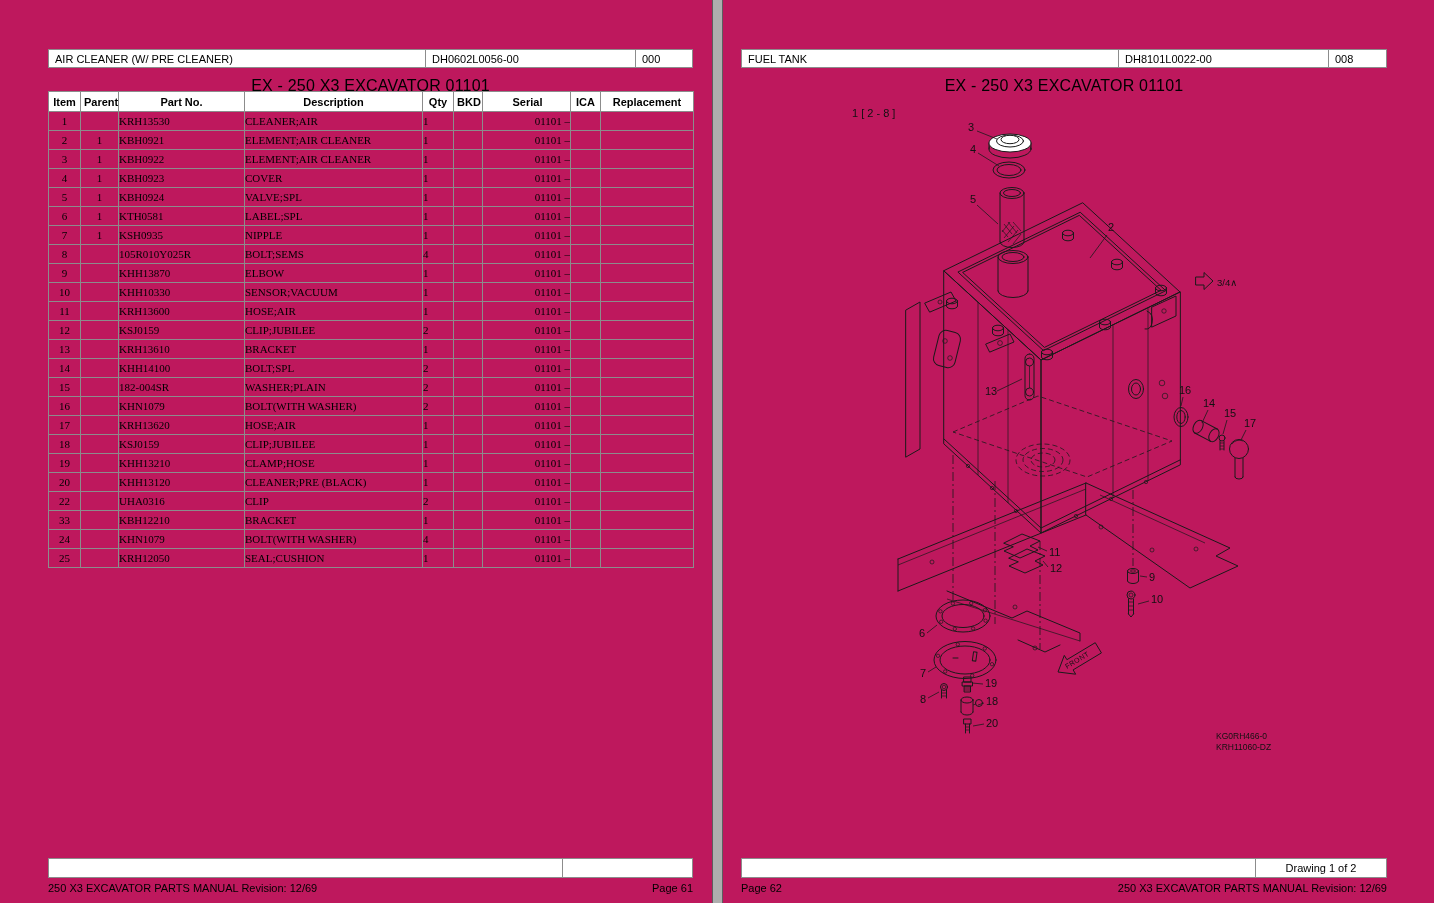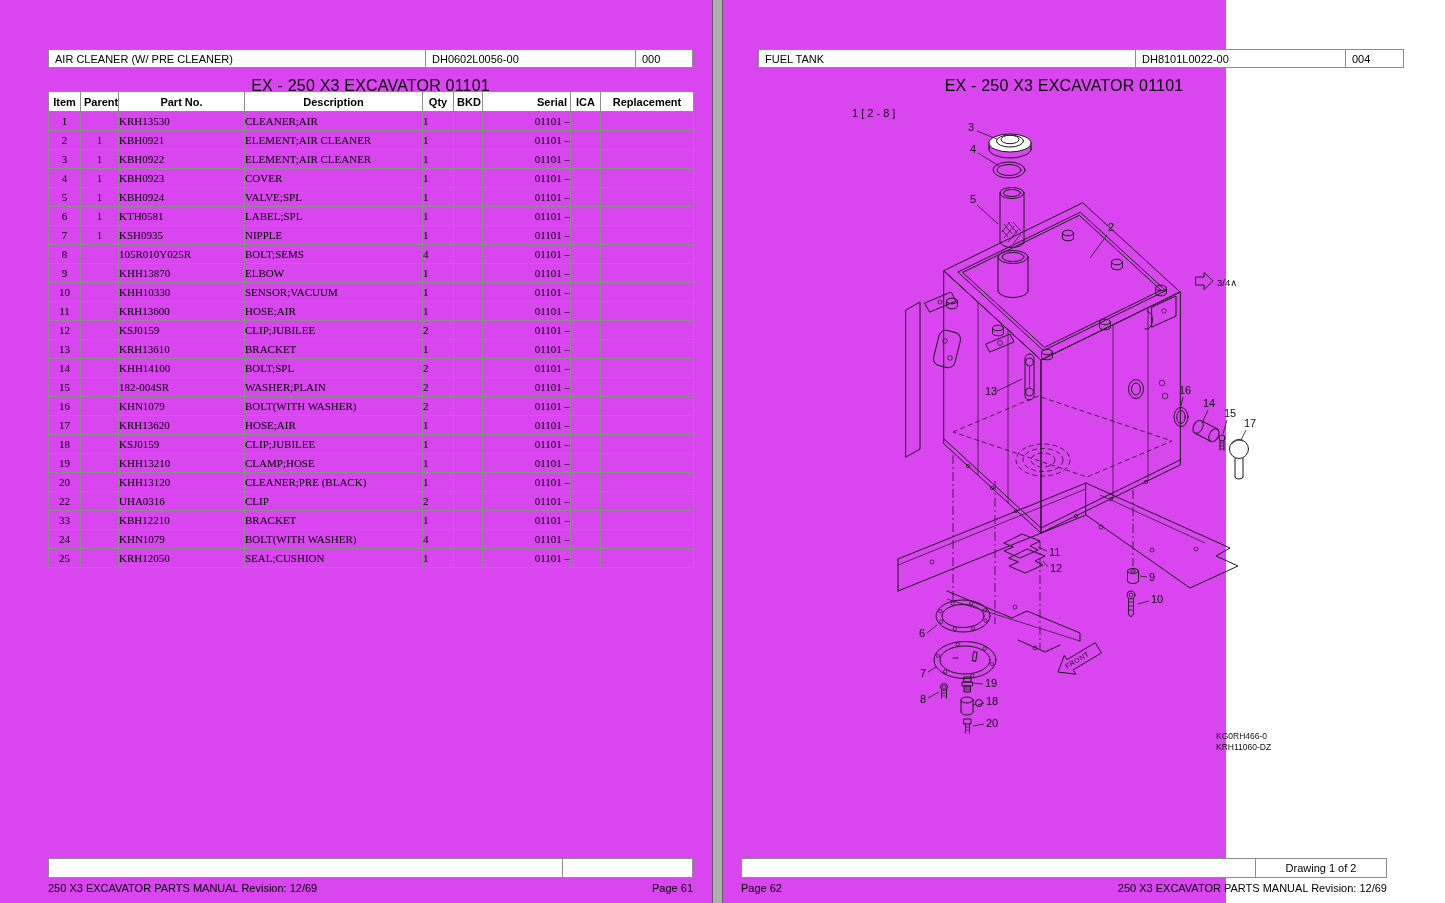--- a/index.html
+++ b/index.html
@@ -1,29 +1,29 @@
 <!DOCTYPE html>
 <html><head>
 <meta charset="utf-8">
 <style>
   html,body{margin:0;padding:0;background:#ffffff;}
   body{width:1445px;height:903px;overflow:hidden;font-family:"Liberation Sans",sans-serif;color:#000;}
-  .canvas{position:relative;width:1226px;height:903px;background:#d946ef;}
+  .canvas{position:relative;width:1434px;height:903px;background:#be185d;}
 
   
   .divider{position:absolute;left:712px;top:0;width:9px;height:903px;background:#aeaeae;
            border-left:1px solid #5e5e5e;border-right:1px solid #5e5e5e;}
 
   
   .hbox{position:absolute;height:19px;display:flex;box-sizing:border-box;border:1px solid #8c8c8c;
         font-size:11px;align-items:stretch;background:#fff;}
   .hbox .cell{display:flex;align-items:center;padding-left:6px;box-sizing:border-box;border-right:1px solid #8c8c8c;overflow:hidden;white-space:nowrap;}
   .hbox .cell:last-child{border-right:none;}
   .hbox-left{left:48px;top:49px;width:645px;}
-  .hbox-right{left:758px;top:49px;width:646px;}
+  .hbox-right{left:741px;top:49px;width:646px;}
   .c-title{width:377px;}
   .c-doc{width:210px;}
   .c-code{flex:1;}
 
   .fbox{position:absolute;top:858px;height:20px;display:flex;box-sizing:border-box;border:1px solid #8c8c8c;font-size:11px;background:#fff;}
   .fbox-left{left:48px;width:645px;}
   .fbox-right{left:741px;width:646px;}
   .fbox .fcell{box-sizing:border-box;border-right:1px solid #8c8c8c;display:flex;align-items:center;justify-content:center;}
   .fbox .fcell:last-child{border-right:none;text-align:center;}
   .f-main{width:514px;}
@@ -36,21 +36,21 @@
   .footer-line{position:absolute;top:882px;display:flex;justify-content:space-between;font-size:11px;}
   .fl-left{left:48px;width:645px;}
   .fl-right{left:741px;width:646px;}
 
   
   table.parts{position:absolute;left:48px;top:91px;width:645px;border-collapse:collapse;table-layout:fixed;}
   table.parts th{border:1px solid #8c8c8c;font-size:11px;font-weight:bold;height:19px;padding:0 3px;
                  font-family:"Liberation Sans",sans-serif;background:#fff;white-space:nowrap;overflow:hidden;}
   table.parts td{border:1px solid #8c8c8c;font-size:11px;height:18px;padding:0;line-height:18px;
                  font-family:"Liberation Serif",serif;white-space:nowrap;overflow:hidden;}
-  table.parts th.al{text-align:right;padding-left:5px;}
+  table.parts th.al{text-align:center;padding-left:5px;}
   td.col-item,td.col-parent{text-align:center;}
   td.col-part_no{padding-left:7px;}
   td.col-description{padding-left:4px;}
   td.col-qty{padding-left:5px;}
   td.col-serial{padding-left:5px;text-align:right;}
 
   
   svg.diagram{position:absolute;left:780px;top:95px;width:600px;height:680px;}
   svg.diagram text{font-family:"Liberation Sans",sans-serif;font-size:11px;fill:#111;stroke:none;}
   svg.diagram .ln{fill:none;stroke:#1a1a1a;stroke-width:1;stroke-linejoin:round;stroke-linecap:round;}
@@ -374,21 +374,21 @@
   <div class="footer-line fl-left">
     <span>250 X3 EXCAVATOR PARTS MANUAL Revision: 12/69</span>
     <span>Page 61</span>
   </div>
 
   <div class="divider"></div>
 
   <div class="hbox hbox-right">
     <div class="cell c-title">FUEL TANK</div>
     <div class="cell c-doc">DH8101L0022-00</div>
-    <div class="cell c-code">004</div>
+    <div class="cell c-code">008</div>
   </div>
 
   <div class="page-title pt-right">EX - 250 X3 EXCAVATOR 01101</div>
 
   <svg class="diagram" viewBox="780 95 600 680">
 
     <text x="852" y="117">1 [ 2 - 8 ]</text>
 
     <g>
       <ellipse class="ln" cx="1010" cy="149" rx="21" ry="9"></ellipse>

